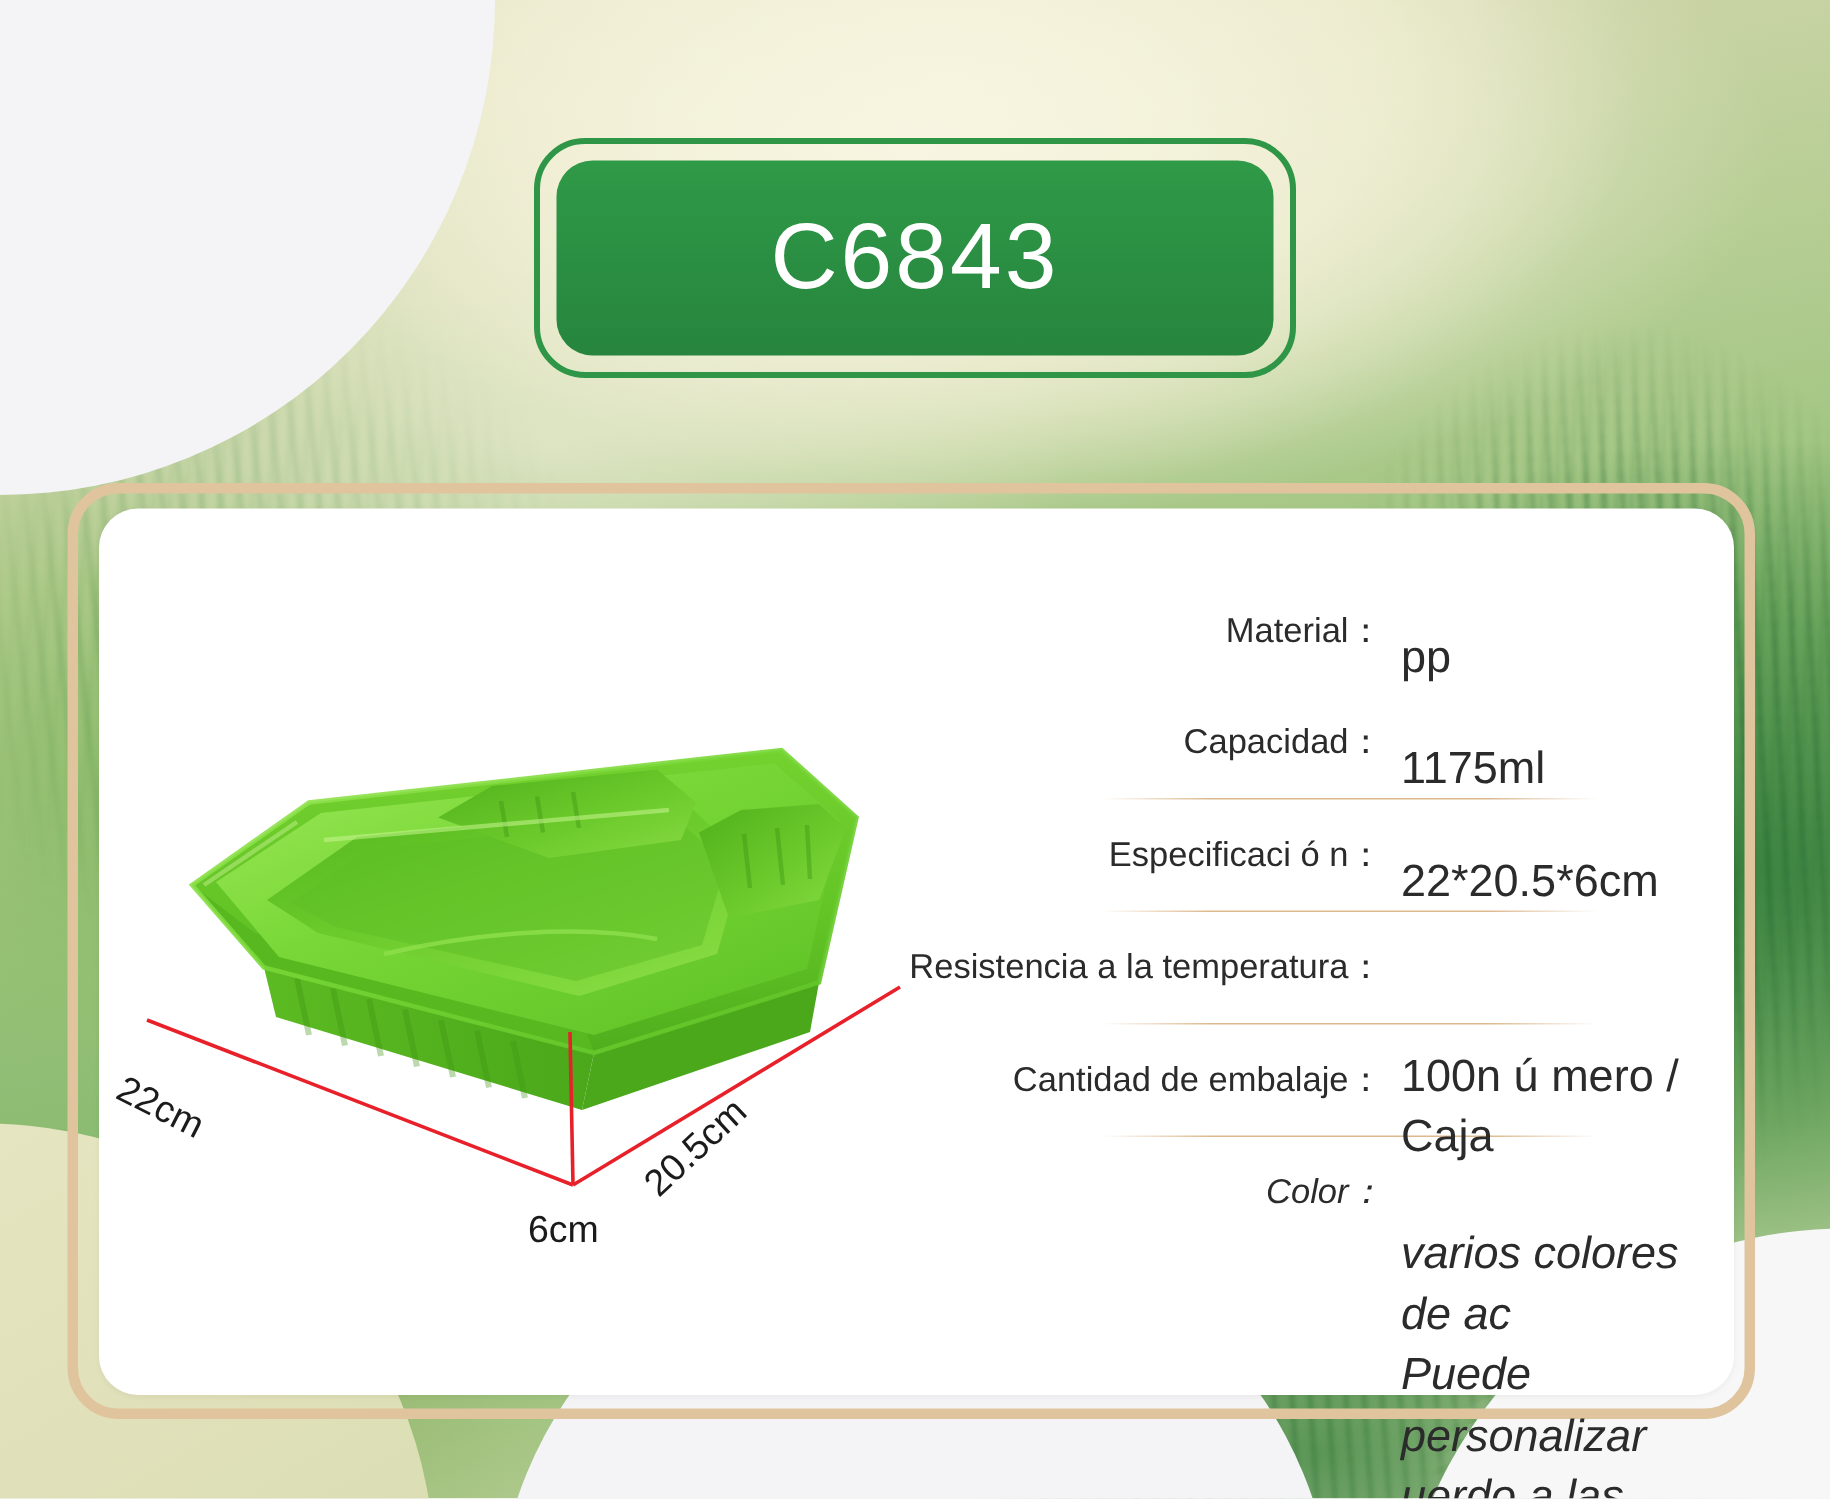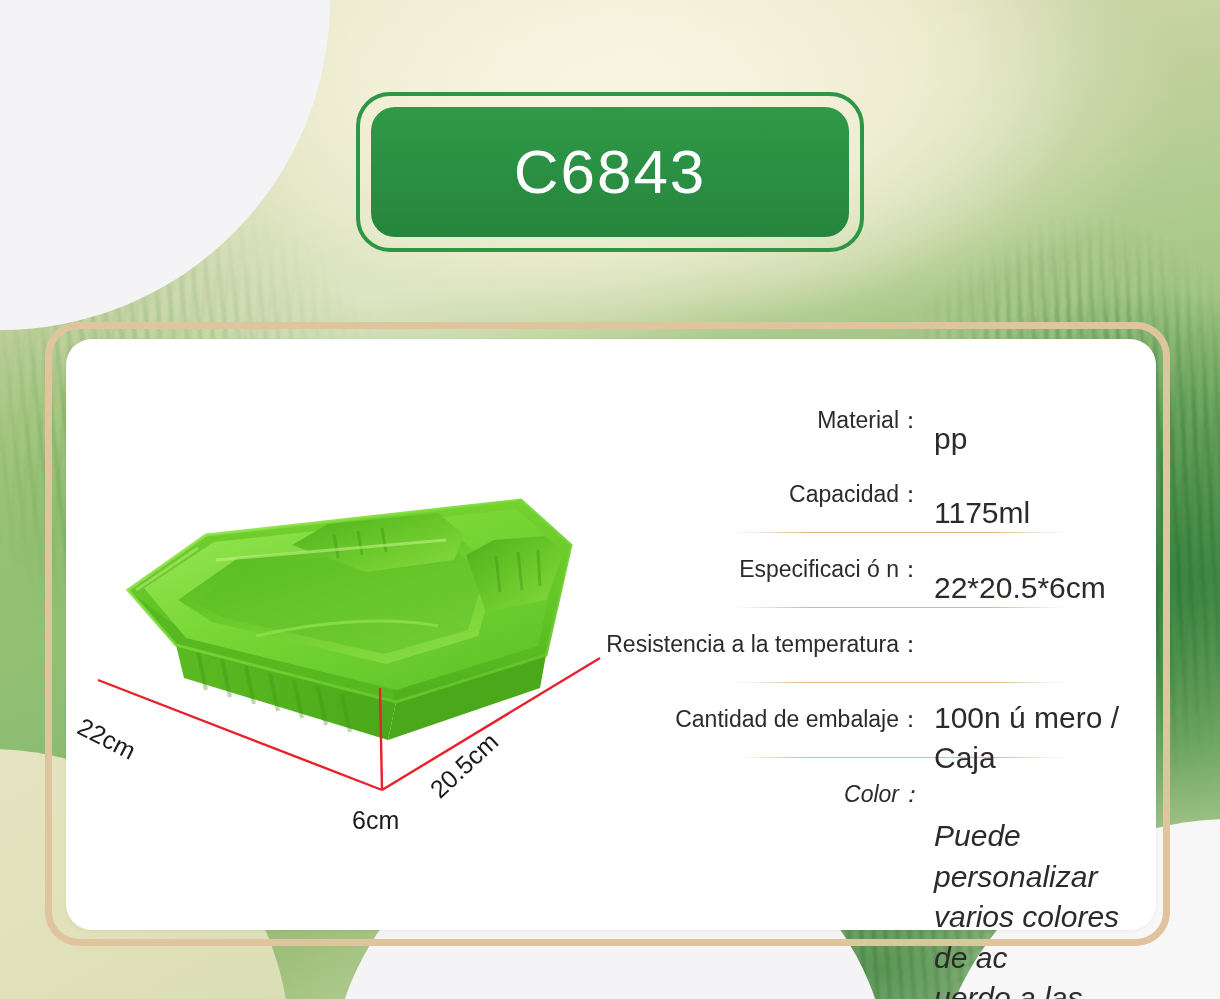--- a/index.html
+++ b/index.html
@@ -367,22 +367,22 @@
 
     <div class="spec-row row-pad">
       <div class="spec-label">Cantidad de embalaje：</div>
       <div class="spec-value">100n ú mero / Caja</div>
     </div>
     <div class="divider"></div>
 
     <div class="spec-row row-pad-color" style="padding-top:22px;">
       <div class="spec-label">Color：</div>
       <div class="spec-value">
+        <span class="vline">varios colores de ac</span>
         <span class="vline">Puede personalizar</span>
-        <span class="vline">varios colores de ac</span>
         <span class="vline">uerdo a las necesid</span>
         <span class="vline">ades</span>
       </div>
     </div>
 
   </div>
 
 </div>
 
 </body></html>

